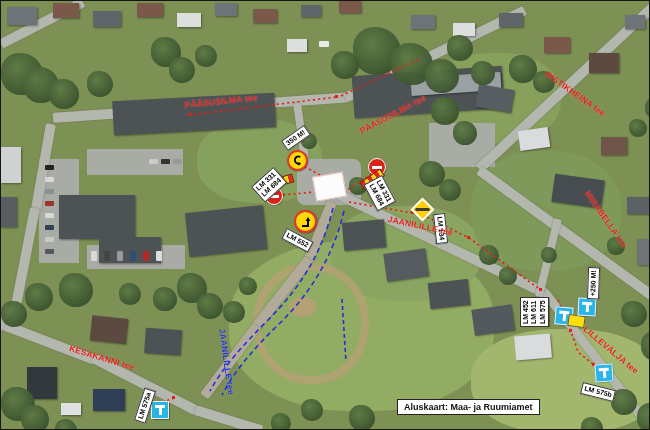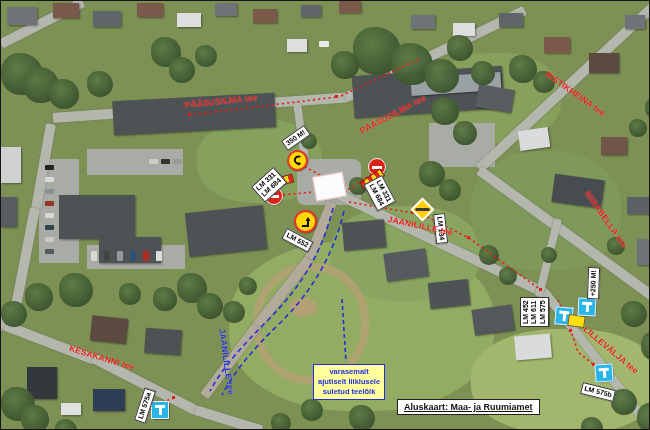--- a/index.html
+++ b/index.html
@@ -303,21 +303,16 @@
 
   <div class="street" style="left:183px;top:99px;transform:rotate(-6deg);">PÄÄSUSILMA tee</div>
   <div class="street" style="left:357px;top:126px;transform:rotate(-28deg);">PÄÄSUSILMA tee</div>
   <div class="street" style="left:548px;top:68px;transform:rotate(35deg);">RISTIKHEINA tee</div>
   <div class="street" style="left:590px;top:188px;transform:rotate(55deg);">MIRABELLA tee</div>
   <div class="street" style="left:587px;top:323px;transform:rotate(40deg);">LILLEVÄLJA tee</div>
   <div class="street" style="left:70px;top:342px;transform:rotate(17deg);">KESAKANNI tee</div>
   <div class="street" style="left:388px;top:213px;transform:rotate(12deg);">JAANILILLE tee</div>
   <div class="street streetb" style="left:226px;top:327px;transform:rotate(82deg);">JAANILILLE tee</div>
 
-  <div class="note" style="left:312px;top:363px;">
-    <div>varasemalt</div>
-    <div>ajutiselt liiklusele</div>
-    <div>suletud teelõik</div>
-  </div>
-
-  <div class="credit" style="left:396px;top:398px;text-decoration:underline;">Aluskaart: Maa- ja Ruumiamet</div>
+
+  <div class="credit" style="left:396px;top:398px;">Aluskaart: Maa- ja Ruumiamet</div>
 
 </div>
 
 </body></html>

